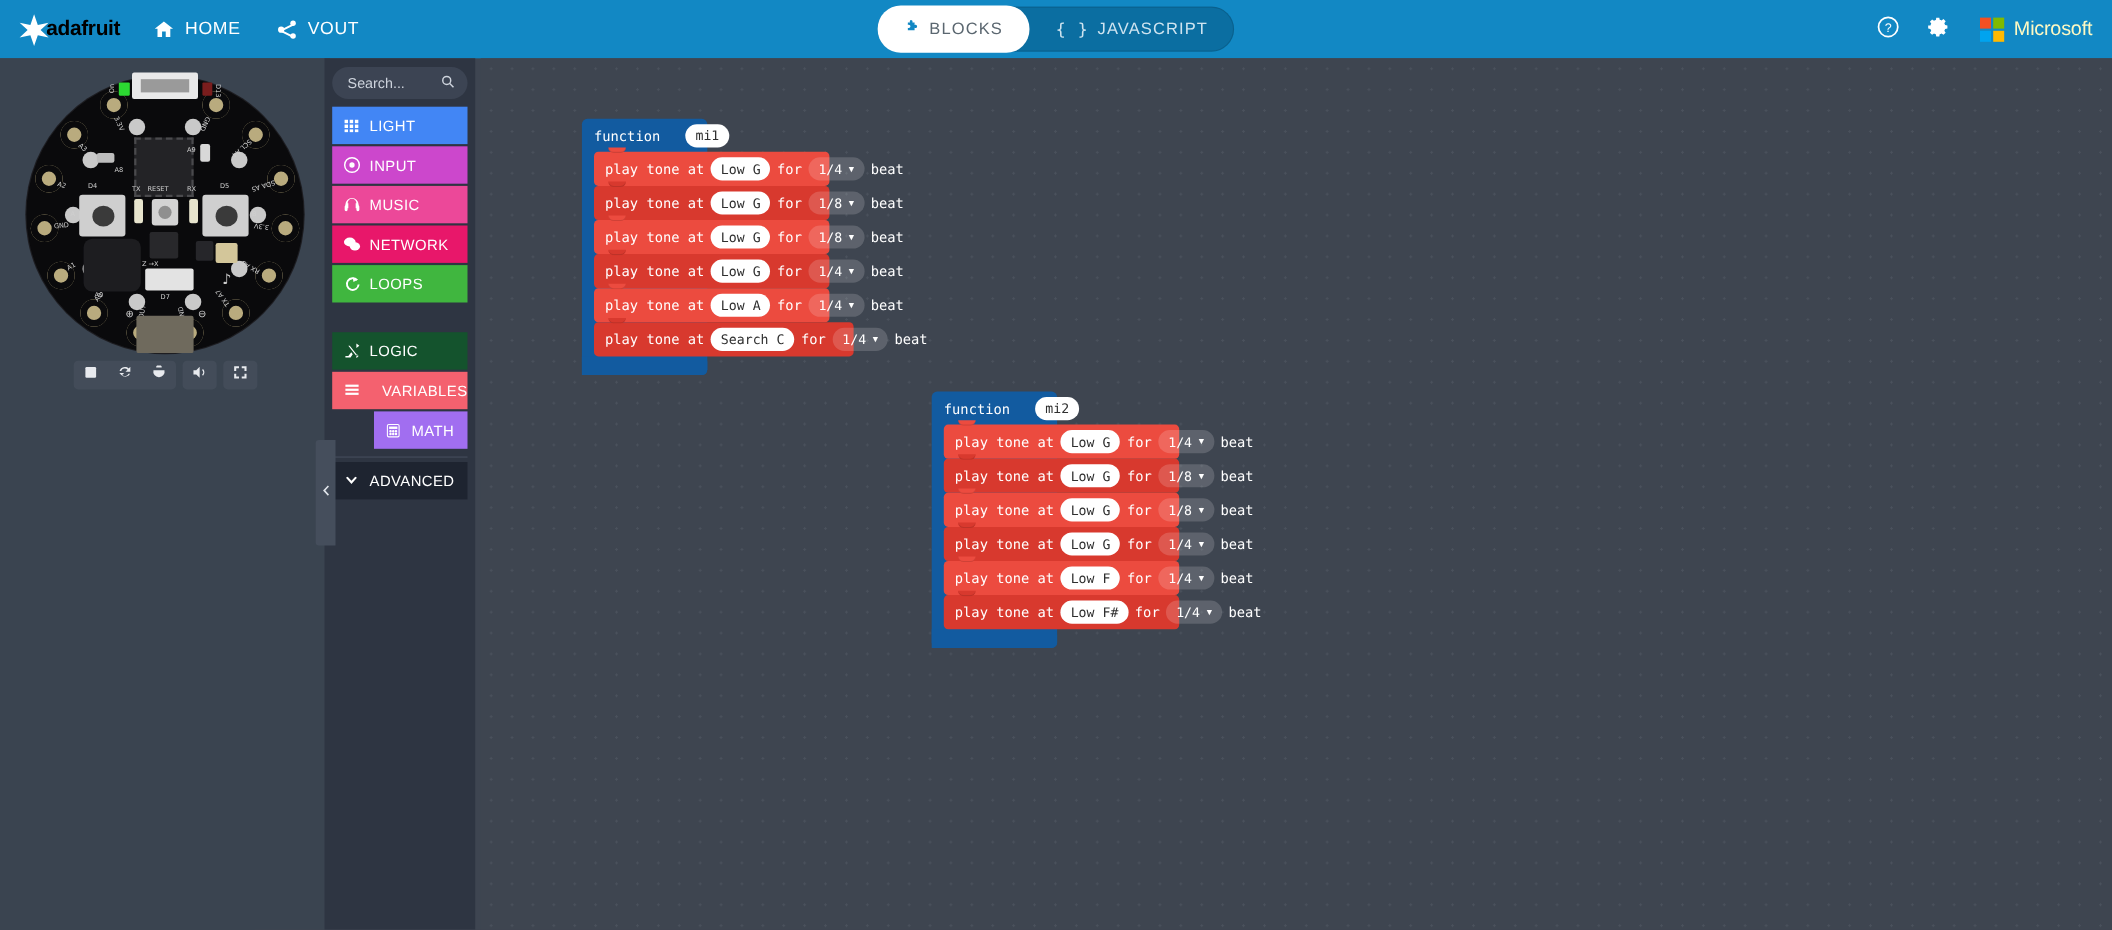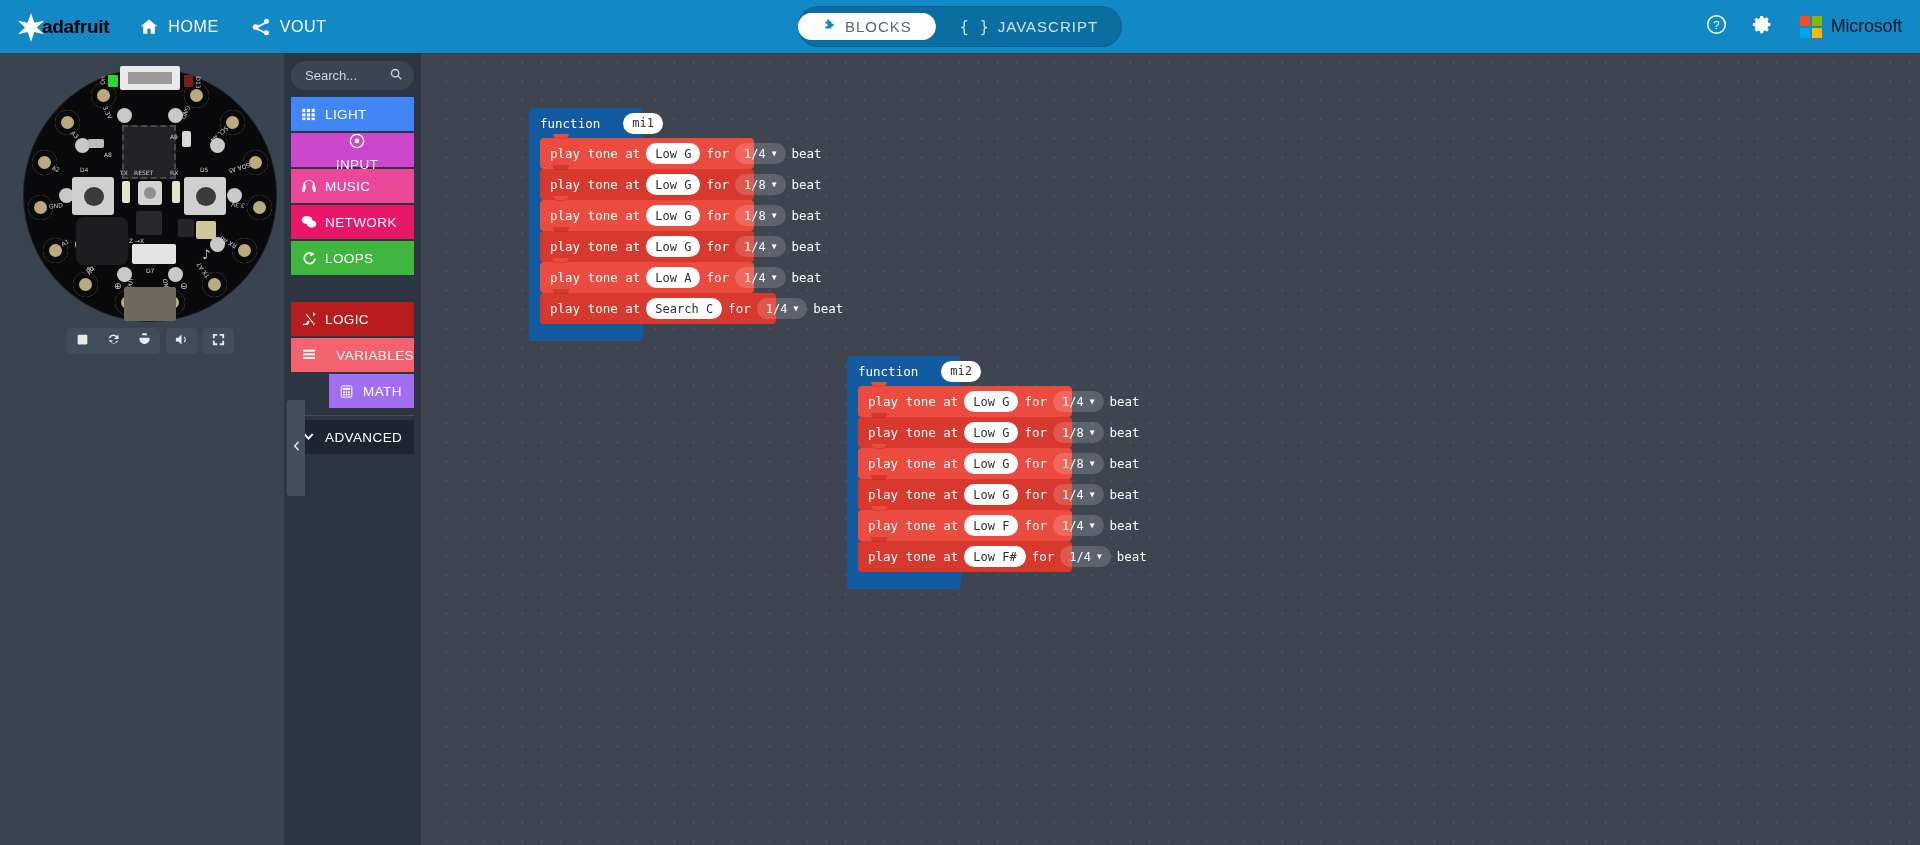--- a/index.html
+++ b/index.html
@@ -21,30 +21,30 @@
     display: flex; align-items: center; gap: 9px; height: 53px; padding: 0 16px;
     color: #fff; font-size: 16px; letter-spacing: .6px; cursor: pointer;
   }
   .hdr-btn svg { display: block; }
   .hdr-center {
     position: absolute; left: 50%; transform: translateX(-50%); top: 6px;
     height: 41px; border-radius: 21px; background: #0b6ea1;
     display: flex; align-items: center; padding: 0; box-shadow: inset 0 0 0 1px rgba(0,0,0,.12);
   }
   .toggle-opt {
-    height: 27px; display: flex; align-items: center; gap: 8px;
+    height: 43px; display: flex; align-items: center; gap: 8px;
     padding: 0 24px; border-radius: 21px; font-size: 15px; letter-spacing: 1px;
     color: #cfe4f0; cursor: pointer;
   }
   .toggle-opt.active { background: #fff; color: #5b6770; }
   .hdr-right { position: absolute; right: 0; top: 0; height: 53px; display: flex; align-items: center; }
   .icon-btn { width: 46px; height: 53px; display: flex; align-items: center; justify-content: center; cursor: pointer; }
   .ms-logo { display: flex; align-items: center; gap: 9px; padding: 0 18px 0 14px; cursor: pointer; }
   .ms-grid { width: 22px; height: 22px; display: grid; grid-template-columns: 1fr 1fr; grid-template-rows: 1fr 1fr; gap: 2px; }
-  .ms-text { color: #0f172a; font-size: 18px; letter-spacing: -.2px; }
+  .ms-text { color: #fef9c3; font-size: 18px; letter-spacing: -.2px; }
 
   
   #sim {
     position: absolute; left: 0; top: 53px; width: 300px; height: 792px;
     background: #3a4450;
   }
   #board-wrap { position: absolute; left: 15px; top: 7px; width: 270px; height: 270px; }
   .board {
     position: absolute; left: 50%; top: 50%; transform: translate(-50%,-50%);
     width: 252px; height: 252px; border-radius: 50%; background: #0a0a0c;
@@ -57,21 +57,21 @@
   .lbl { position: absolute; color: #cfcfcf; font-family: "DejaVu Sans", sans-serif; font-size: 6px; white-space: nowrap; }
   #sim-ctrls {
     position: absolute; left: 0; top: 275px; width: 300px;
     display: flex; justify-content: center; gap: 6px;
   }
   .ctrl-group { display: flex; background: #434c59; border-radius: 4px; overflow: hidden; }
   .ctrl-btn { width: 31px; height: 26px; display: flex; align-items: center; justify-content: center; cursor: pointer; }
 
   
   #toolbox {
-    position: absolute; left: 284px; top: 53px; width: 137px; height: 792px;
+    position: absolute; left: 295px; top: 53px; width: 137px; height: 792px;
     background: #2e3542; padding: 8px 7px 0 7px;
   }
   #search-box {
     height: 29px; border-radius: 15px; background: #3c4453;
     display: flex; align-items: center; justify-content: space-between;
     padding: 0 11px 0 14px; cursor: text; margin-bottom: 7px;
   }
   #search-box span { color: #cdd3dc; font-size: 13px; }
   .cat {
     height: 34px; display: flex; align-items: center; gap: 8px;
@@ -368,21 +368,21 @@
             <rect x="2" y="10" width="5" height="5"></rect>
             <rect x="9.5" y="10" width="5" height="5"></rect>
             <rect x="17" y="10" width="5" height="5"></rect>
             <rect x="2" y="17" width="5" height="4"></rect>
             <rect x="9.5" y="17" width="5" height="4"></rect>
             <rect x="17" y="17" width="5" height="4"></rect>
           </svg>
         </span>
         <span>LIGHT</span>
       </div>
-      <div class="cat" style="background: rgb(204, 71, 204); flex-direction: column;">
+      <div class="cat" style="background: rgb(204, 71, 204);">
         <span class="ci">
           <svg viewBox="0 0 24 24" width="16" height="16">
             <circle cx="12" cy="12" r="10" fill="none" stroke="#fff" stroke-width="2"></circle>
             <circle cx="12" cy="12" r="3.6" fill="#fff"></circle>
           </svg>
         </span>
         <span>INPUT</span>
       </div>
       <div class="cat" style="background: #ec4899;">
         <span class="ci">
@@ -405,21 +405,21 @@
       </div>
       <div class="cat" style="background: rgb(64, 182, 63);">
         <span class="ci">
           <svg viewBox="0 0 24 24" width="16" height="16" fill="none" stroke="#fff" stroke-width="2.6">
             <path d="M19 7a8 8 0 1 0 2 6"></path>
             <path d="M13 3l7 3.2-6 3.4" fill="#fff" stroke="none"></path>
           </svg>
         </span>
         <span>LOOPS</span>
       </div>
-      <div class="cat" style="background: #b91c1c; margin-top: 27px;">
+      <div class="cat" style="background: #14532d; margin-top: 27px;">
         <span class="ci">
           <svg viewBox="0 0 24 24" width="16" height="16" fill="#fff">
             <path d="M3 5h4l11 14h3l-3 3v-6l3 3h-1L9 5H3zM3 19h4l4-5 2 2.5-3 4.5H3z"></path>
             <path d="M18 2l4 3-4 3z"></path>
           </svg>
         </span>
         <span>LOGIC</span>
       </div>
       <div class="cat" style="background: rgb(244, 97, 111); justify-content: space-between;">
         <span class="ci">

